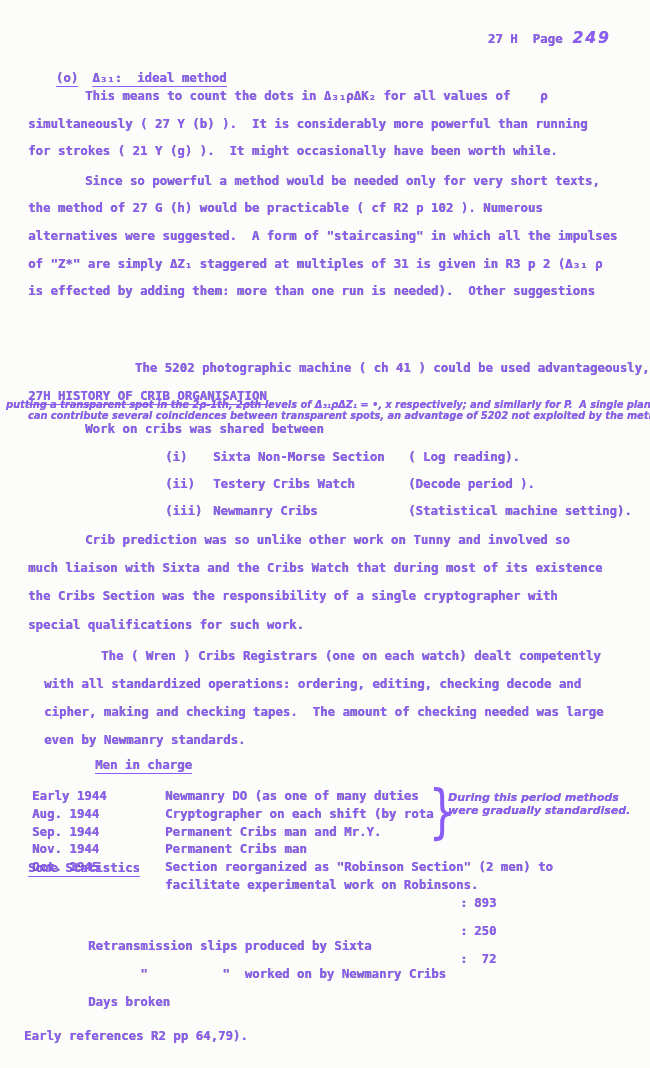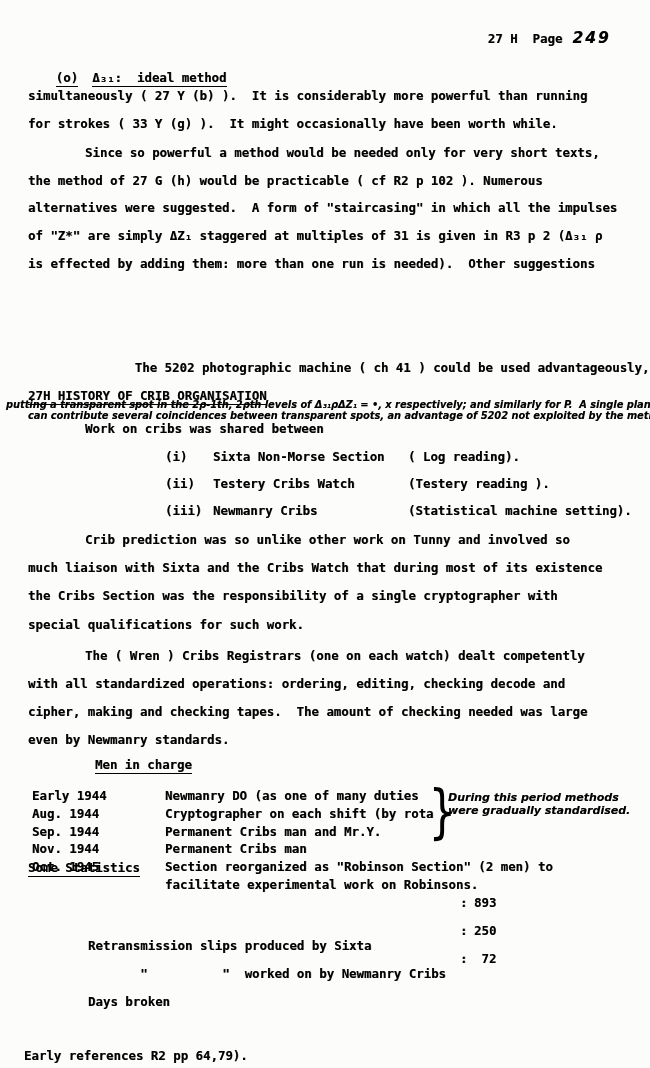--- a/index.html
+++ b/index.html
@@ -1,21 +1,21 @@
 <!DOCTYPE html>
 <html><head>
 <meta charset="utf-8">
 <style>
   html,body { margin:0; padding:0; background:#d8d8d4; }
   .page {
     position:relative;
     width:650px; height:1068px;
     margin:0 auto;
     background:#fcfcfa;
-    color:#000000;
+    color:#8b5cf6;
     font-family:"DejaVu Sans Mono","Liberation Mono",monospace;
     font-weight:700;
     font-size:12.4px;
     text-shadow:0.4px 0.3px 0.3px rgba(20,20,20,0.55);
     overflow:hidden;
   }
   .abs { position:absolute; }
   .tline { white-space:pre; line-height:27.6px; height:27.6px; }
   .tline28 { white-space:pre; line-height:28.2px; height:28.2px; }
   .indent { padding-left:57px; }
@@ -54,22 +54,23 @@
   <div class="abs" style="top:14px; left:458px; white-space:pre;">
     <span>27 H  Page</span><span class="hw hw-pagenum">249</span>
   </div>
 
   <div class="abs" style="top:55px; left:26px; white-space:pre;">
     <span class="u">(o)</span><span style="display:inline-block; width:14px;"></span><span class="u">Δ₃₁:  ideal method</span>
   </div>
 
   <div class="abs" style="top:82px; left:28px; width:606px;">
     <div>
+      <div class="tline indent">This means to count the dots in Δ₃₁ρΔK₂ for all values of    ρ</div>
       <div class="tline">simultaneously ( 27 Y (b) ).  It is considerably more powerful than running</div>
-      <div class="tline">for strokes ( 33 Y (g) ).  It might occasionally have been worth while.</div>
+      <div class="tline">for strokes ( 21 Y (g) ).  It might occasionally have been worth while.</div>
     </div>
     <div style="margin-top:2px;">
       <div class="tline indent">Since so powerful a method would be needed only for very short texts,</div>
       <div class="tline">the method of 27 G (h) would be practicable ( cf R2 p 102 ). Numerous</div>
       <div class="tline">alternatives were suggested.  A form of "staircasing" in which all the impulses</div>
       <div class="tline">of "Z*" are simply ΔZ₁ staggered at multiples of 31 is given in R3 p 2 (Δ₃₁ ρ</div>
       <div class="tline">is effected by adding them: more than one run is needed).  Other suggestions</div>
     </div>
   </div>
 
@@ -86,38 +87,38 @@
     <div class="tline" style="margin-top:10px; padding-left:57px;">Work on cribs was shared between</div>
     <div style="padding-left:137px;">
       <div class="lrow">
         <span class="lnum">(i)</span>
         <span class="lname">Sixta Non-Morse Section</span>
         <span>( Log reading).</span>
       </div>
       <div class="lrow">
         <span class="lnum">(ii)</span>
         <span class="lname">Testery Cribs Watch</span>
-        <span>(Testery reading ).</span>
+        <span>(Decode period ).</span>
       </div>
       <div class="lrow">
         <span class="lnum">(iii)</span>
         <span class="lname">Newmanry Cribs</span>
         <span>(Statistical machine setting).</span>
       </div>
     </div>
   </div>
 
   <div class="abs" style="top:526px; left:28px; width:606px;">
     <div>
       <div class="tline28 indent">Crib prediction was so unlike other work on Tunny and involved so</div>
       <div class="tline28">much liaison with Sixta and the Cribs Watch that during most of its existence</div>
       <div class="tline28">the Cribs Section was the responsibility of a single cryptographer with</div>
       <div class="tline28">special qualifications for such work.</div>
     </div>
-    <div style="margin-top:3px;">
+    <div style="margin-top:3px;margin-left:16px;">
       <div class="tline28 indent">The ( Wren ) Cribs Registrars (one on each watch) dealt competently</div>
       <div class="tline28">with all standardized operations: ordering, editing, checking decode and</div>
       <div class="tline28">cipher, making and checking tapes.  The amount of checking needed was large</div>
       <div class="tline28">even by Newmanry standards.</div>
     </div>
   </div>
 
   <div class="abs" style="top:757px; left:95px;">
     <span class="u">Men in charge</span>
   </div>
@@ -167,15 +168,15 @@
         <span>250</span>
       </div>
       <div class="srow">
         <span class="slabel">Days broken</span>
         <span class="scolon">:</span>
         <span> 72</span>
       </div>
     </div>
   </div>
 
-  <div class="abs" style="top:1026px; left:24px; white-space:pre; line-height:20px;margin-top:20px;">Early references R2 pp 64,79).</div>
+  <div class="abs" style="top:1026px; left:24px; white-space:pre; line-height:20px;">Early references R2 pp 64,79).</div>
 
 </div>
 
 </body></html>

